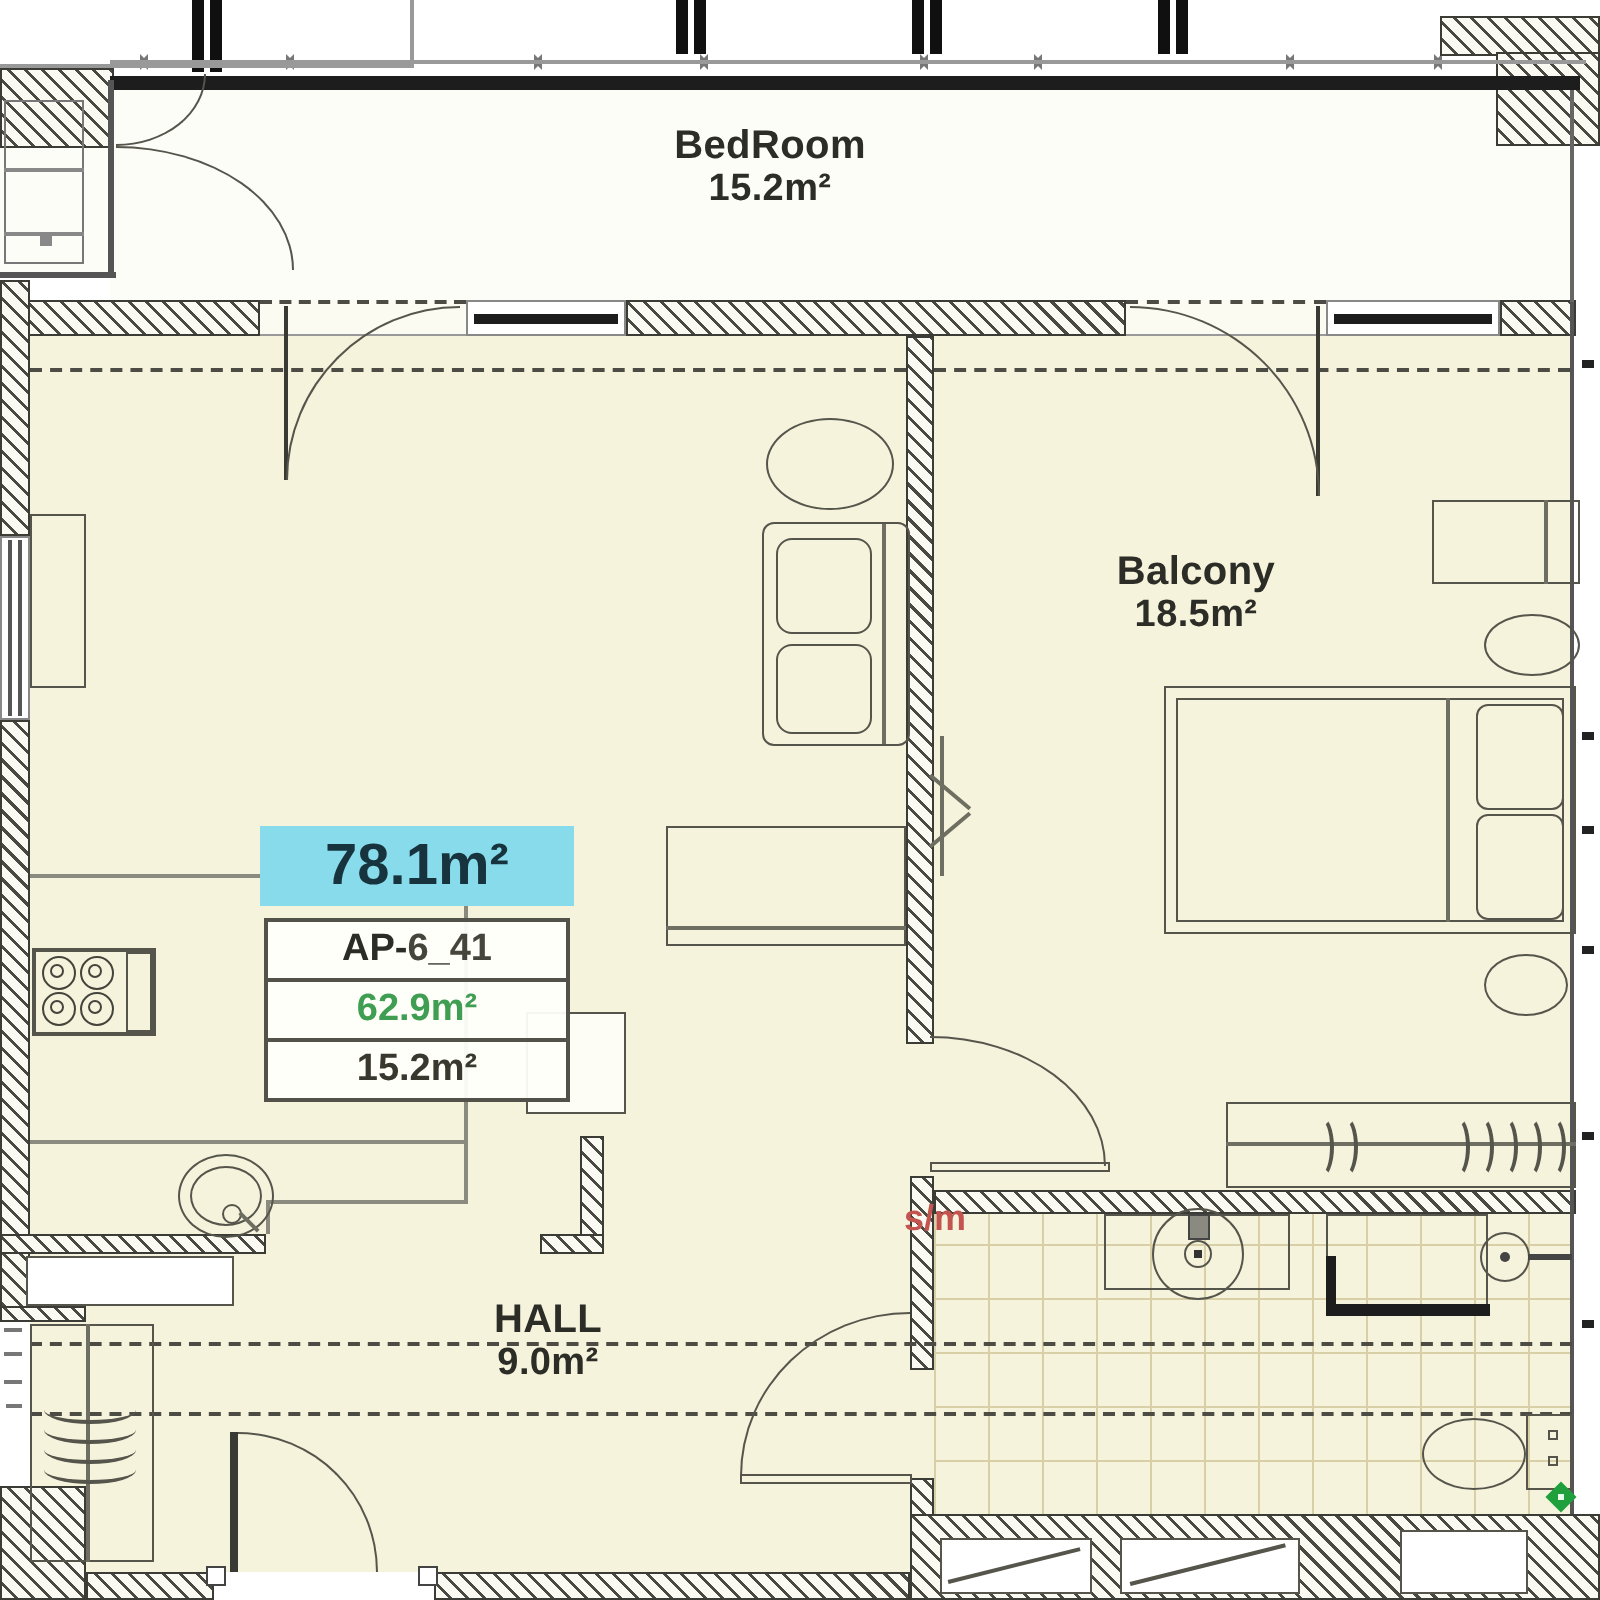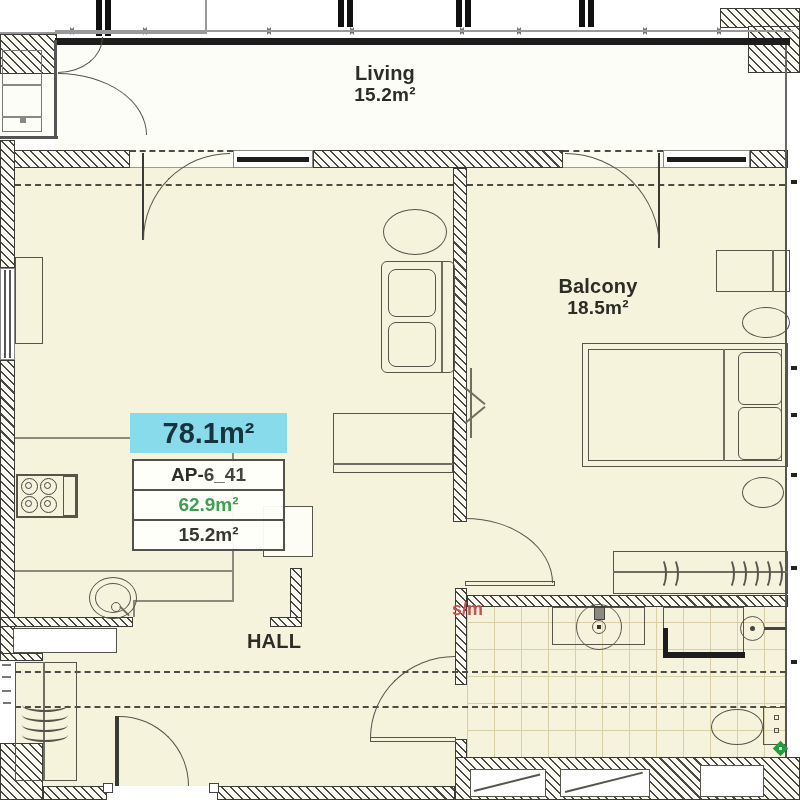--- a/index.html
+++ b/index.html
@@ -103,21 +103,21 @@
   <div class="line" style="left:54px;top:40px;width:3px;height:99px;background:#555"></div>
   <div class="f" style="left:2px;top:50px;width:40px;height:82px;border-color:#777;z-index:2"></div>
   <div class="line" style="left:2px;top:84px;width:40px;height:1.5px;background:#888;z-index:2"></div>
   <div class="line" style="left:2px;top:116px;width:40px;height:1.5px;background:#888;z-index:2"></div>
   <div class="line" style="left:20px;top:118px;width:6px;height:5px;background:#888;z-index:2"></div>
   <div class="arc br" style="left:58px;top:37px;width:45px;height:36px"></div>
   <div class="arc tr" style="left:58px;top:73px;width:89px;height:62px"></div>
   <div class="line" style="left:785px;top:45px;width:2px;height:106px;background:#666"></div>
 
   <div class="label" style="left:300px;top:62px;width:170px">
-    <div>Living</div>
+    <div>BedRoom</div>
     <div class="sub">15.2m²</div>
   </div>
 
   <div class="wall" style="left:13px;top:150px;width:117px;height:18px"></div>
   <div class="abs" style="left:130px;top:150px;width:103px;height:18px;background:#fcfbf2;border-top:2px dashed #4c4c44;border-bottom:1px solid #999;box-sizing:border-box;z-index:2"></div>
   <div class="abs" style="left:233px;top:150px;width:80px;height:18px;background:#fff;border:1px solid #888;box-sizing:border-box;z-index:2"></div>
   <div class="ink" style="left:237px;top:157px;width:72px;height:5px"></div>
   <div class="wall" style="left:313px;top:150px;width:250px;height:18px"></div>
   <div class="abs" style="left:563px;top:150px;width:100px;height:18px;background:#fcfbf2;border-top:2px dashed #4c4c44;border-bottom:1px solid #999;box-sizing:border-box;z-index:2"></div>
   <div class="abs" style="left:663px;top:150px;width:87px;height:18px;background:#fff;border:1px solid #888;box-sizing:border-box;z-index:2"></div>
@@ -269,22 +269,23 @@
   <div class="panel" style="left:560px;top:769px;width:90px;height:28px"></div>
   <div class="diag" style="left:565px;top:791px;width:80px;transform:rotate(-14deg)"></div>
   <div class="panel" style="left:700px;top:765px;width:64px;height:32px"></div>
 
   <div class="label" style="left:110px;top:275px;width:200px">
   </div>
   <div class="label" style="left:498px;top:275px;width:200px">
     <div>Balcony</div>
     <div class="sub">18.5m²</div>
   </div>
-  <div class="label" style="left:184px;top:630px;width:180px">
+  <div class="label" style="left:184px;top:649px;width:180px">
     <div>HALL</div>
+    <div class="sub">9.0m²</div>
   </div>
   <div id="sm">s/m</div>
 
   <div id="hl">78.1m²</div>
   <div id="unitbox">
     <div class="row"><span class="idp">AP-</span><span class="ids">6_41</span></div>
     <div class="row green">62.9m²</div>
     <div class="row">15.2m²</div>
   </div>
 

